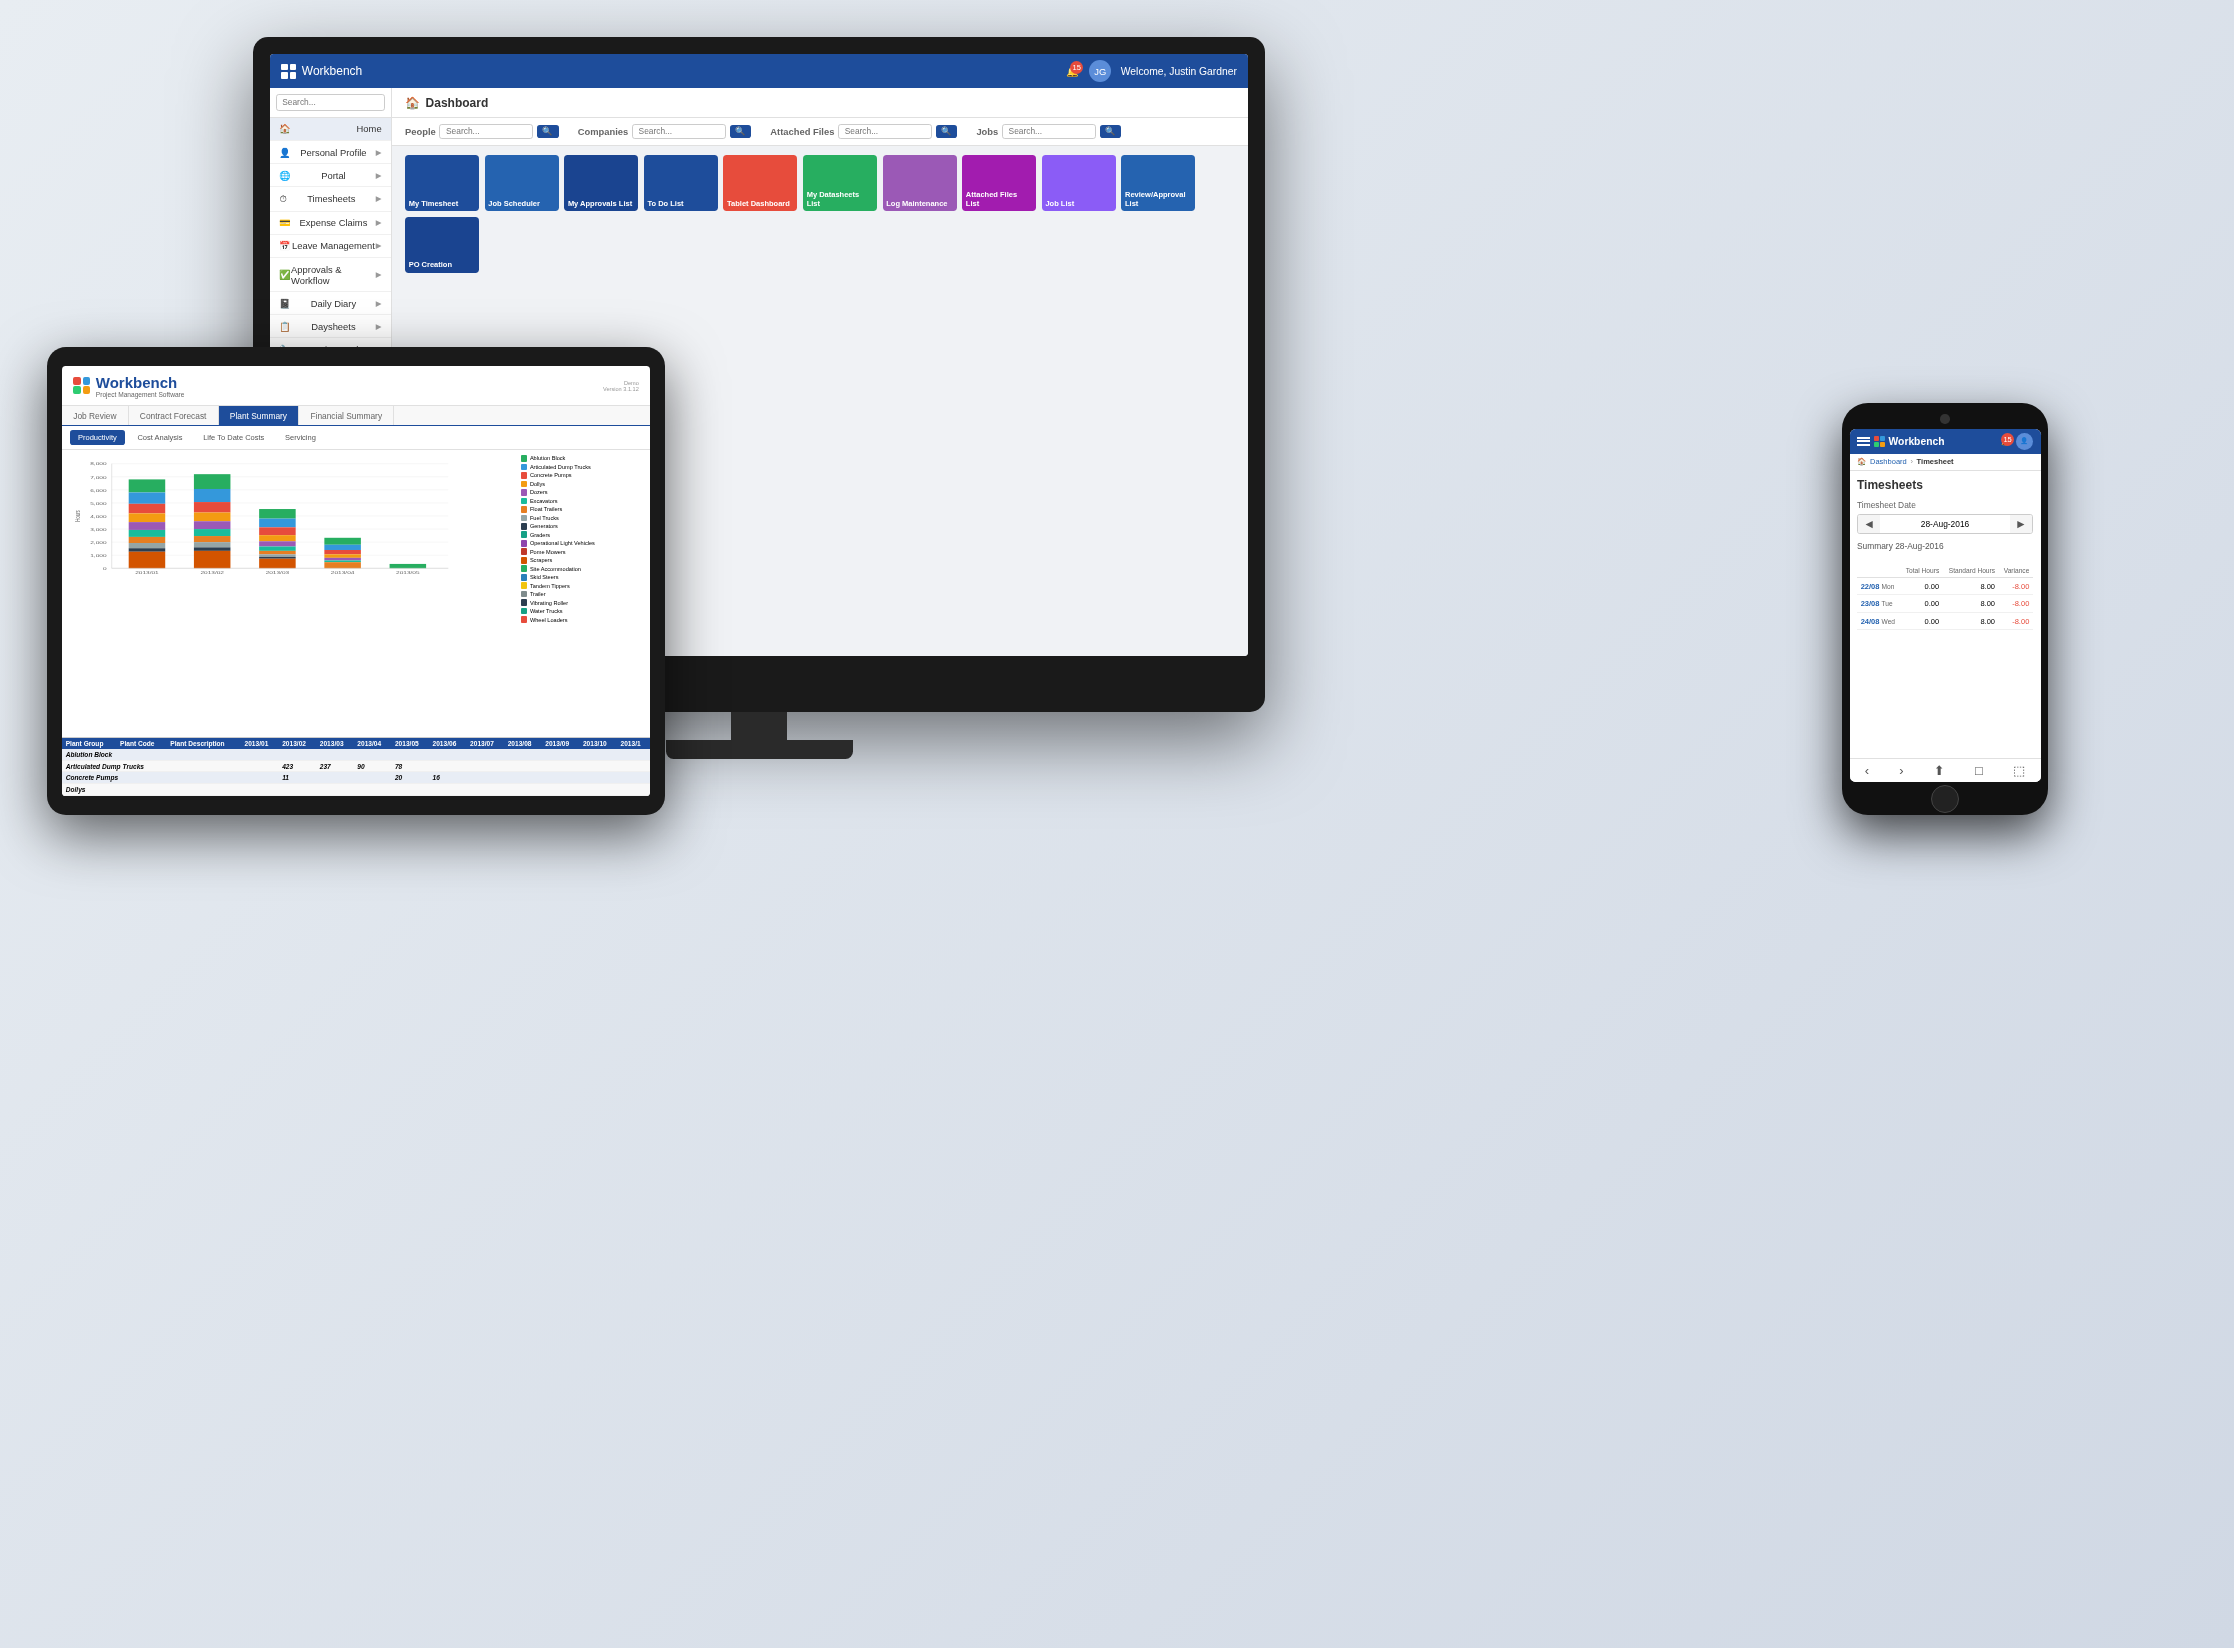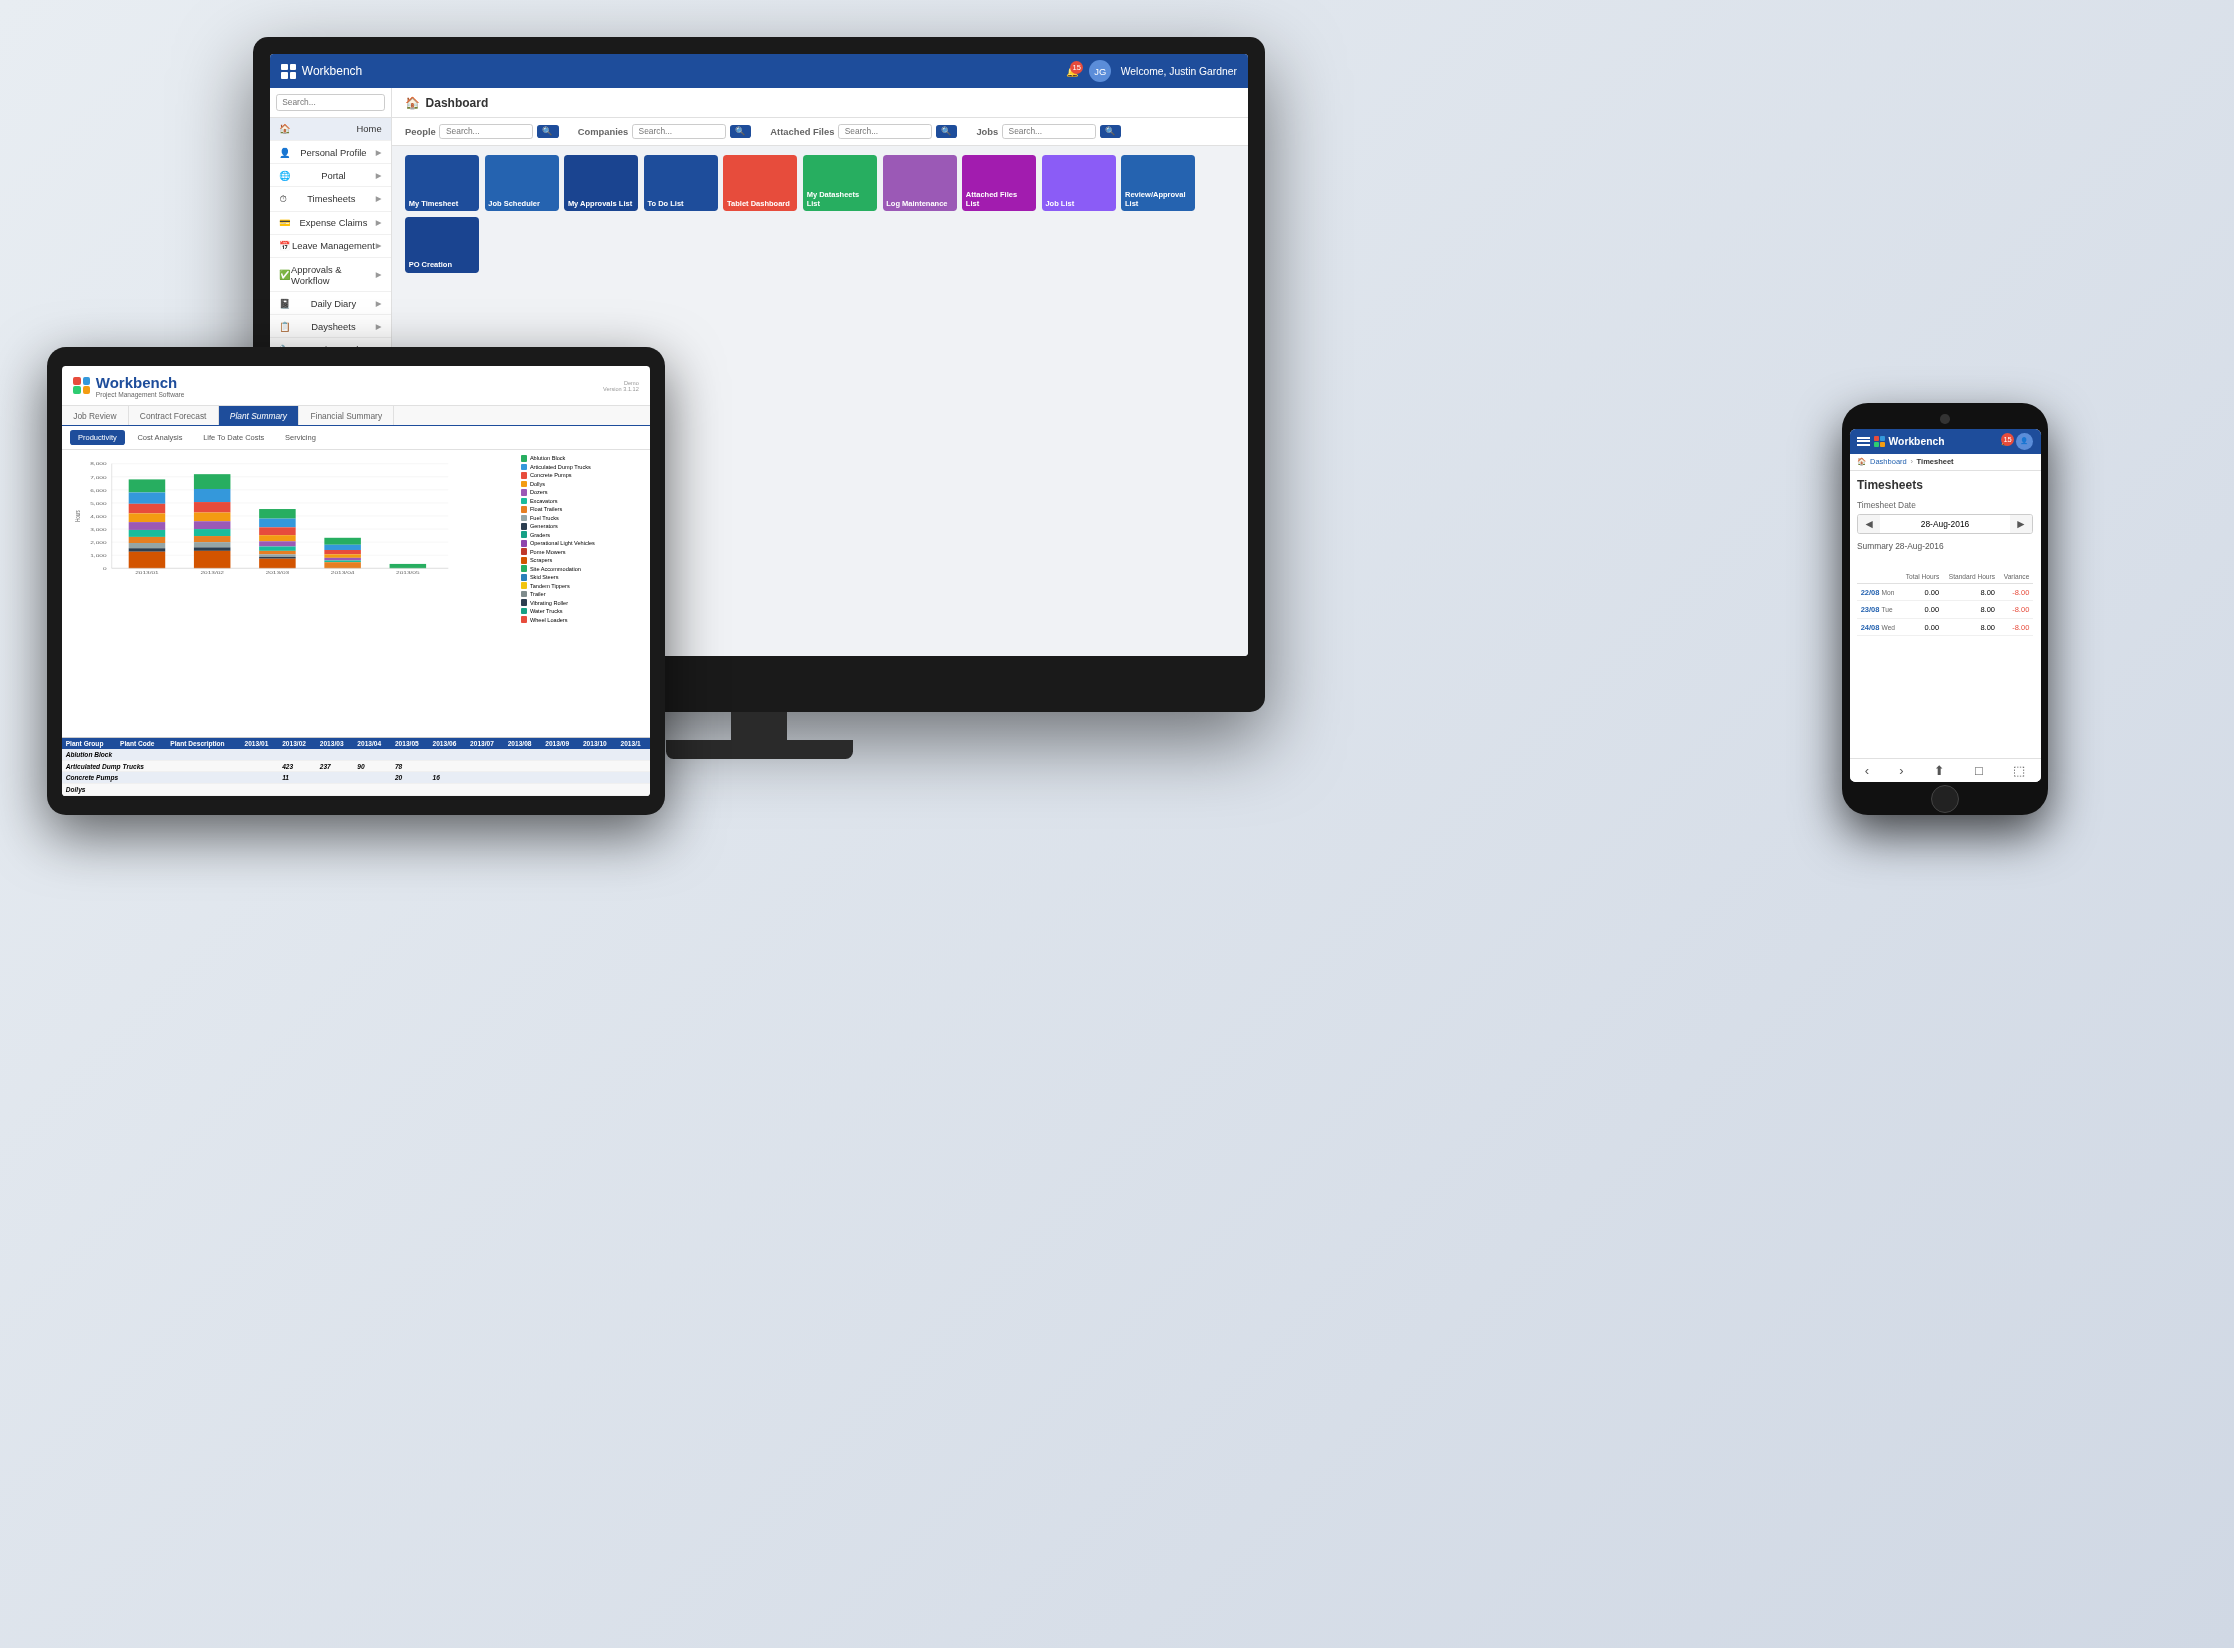--- a/index.html
+++ b/index.html
@@ -315,21 +315,20 @@
     .tablet-tab {
       padding: 4.7px 11.2px;
       font-size: 8.4px;
       cursor: pointer;
       color: #666;
       border-right: 0.9px solid #e0e0e0;
     }
     .tablet-tab.active {
       background: #1e4d9b;
       color: white;
-      font-style: italic;
     }
 
     .tablet-subtabs {
       display: flex;
       padding: 3.7px 7.5px;
       gap: 3.7px;
       border-bottom: 0.9px solid #e0e0e0;
     }
     .subtab {
       padding: 1.9px 7.5px;
@@ -554,21 +553,21 @@
     }
     .phone-date-nav-text {
       flex: 1;
       text-align: center;
       font-size: 8.4px;
       padding: 3.7px;
     }
     .phone-summary-label {
       font-size: 8.4px;
       color: #555;
-      margin-bottom: 19px;
+      margin-bottom: 13px;
     }
     .phone-table {
       width: 100%;
       border-collapse: collapse;
       font-size: 7.5px;
     }
     .phone-table th {
       color: #666;
       text-align: right;
       padding: 2.8px 3.7px;

